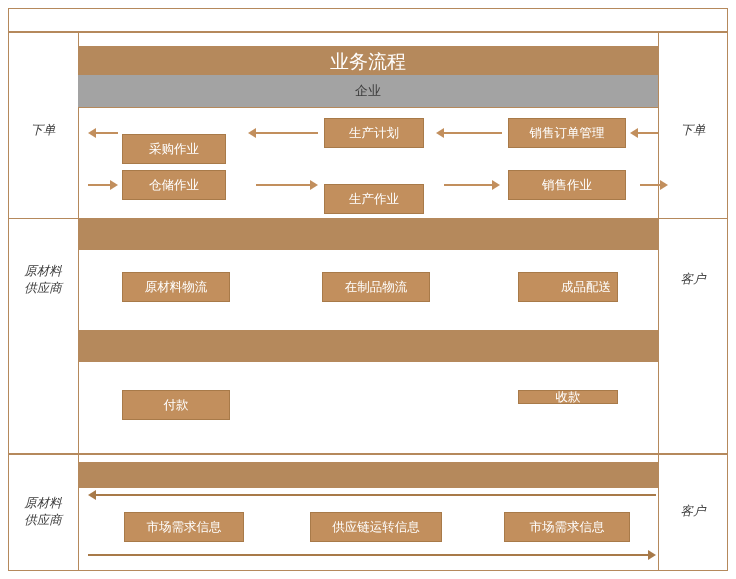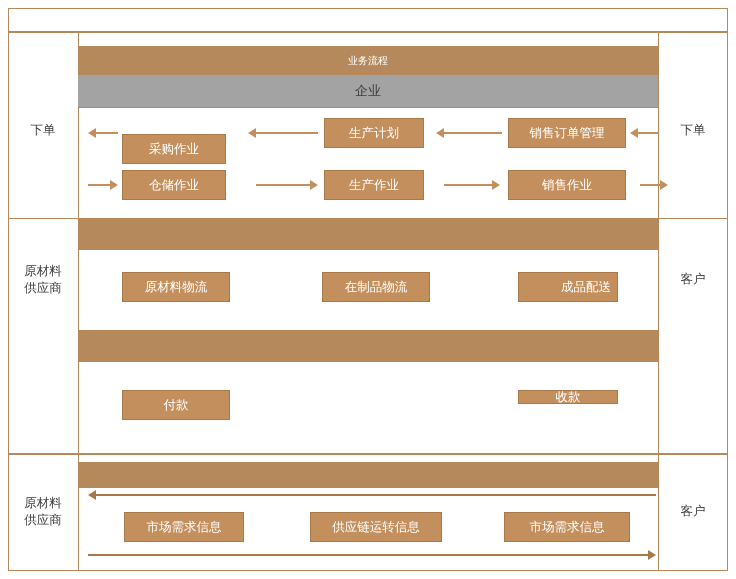--- a/index.html
+++ b/index.html
@@ -34,21 +34,21 @@
     width: 1px;
   }
   
   .band {
     position: absolute;
     background: #b5895c;
   }
   .band-label {
     position: absolute;
     color: #ffffff;
-    font-size: 10px;
+    font-size: 19px;
     line-height: 1;
     text-align: center;
     width: 100%;
     top: 50%;
     transform: translateY(-50%);
   }
   
   .enterprise-row {
     position: absolute;
     background: #a3a3a3;
@@ -76,20 +76,21 @@
   .side-label {
     position: absolute;
     color: #3c3c3c;
     font-size: 12.5px;
     text-align: right;
     line-height: 1.35;
     display: flex;
     align-items: center;
     justify-content: center;
     flex-direction: column;
+    font-style: italic;
   }
   
   .arrow {
     position: absolute;
     height: 2px;
     background: #c28f5d;
   }
   .arrow.dark { background: #a87a49; }
   .arrowhead {
     position: absolute;
@@ -155,21 +156,21 @@
 
   <div class="arrow" style="left:96px; top:132px; width:22px;"></div>
   <div class="arrowhead left" style="left:88px; top:128px;"></div>
 
   <div class="arrow" style="left:638px; top:132px; width:20px;"></div>
   <div class="arrowhead left" style="left:630px; top:128px;"></div>
 
   <div class="node" style="left:122px; top:170px; width:104px; height:30px;">
     <span>仓储作业</span>
   </div>
-  <div class="node" style="left:324px; top:170px; width:100px; height:30px;">
+  <div class="node" style="left:324px; top:184px; width:100px; height:30px;">
     <span>生产作业</span>
   </div>
   <div class="node" style="left:508px; top:170px; width:118px; height:30px;">
     <span>销售作业</span>
   </div>
 
   <div class="arrow" style="left:88px; top:184px; width:22px;"></div>
   <div class="arrowhead right" style="left:110px; top:180px;"></div>
 
   <div class="arrow" style="left:256px; top:184px; width:54px;"></div>

